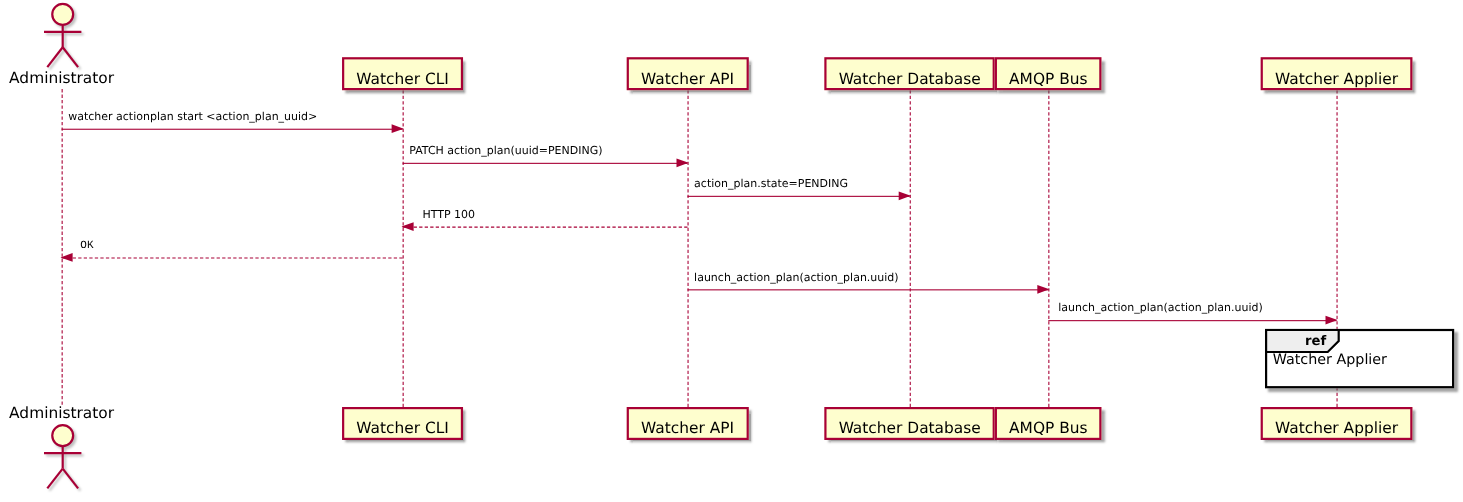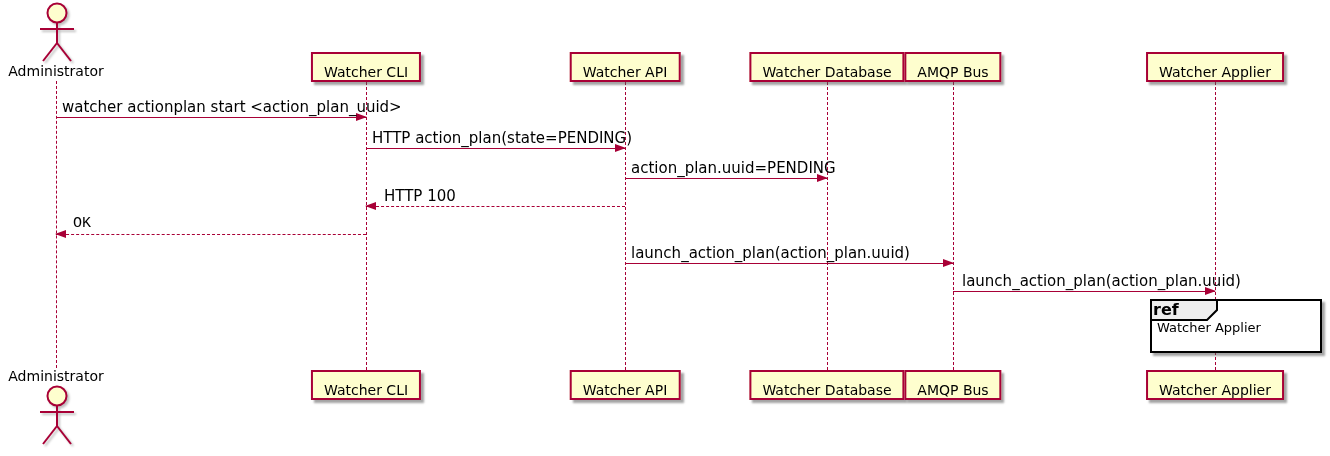--- a/index.html
+++ b/index.html
@@ -32,30 +32,30 @@
     right:-1px; top:-4px;
     border-width:4px 0 4px 11px;
     border-color:transparent transparent transparent #A80036;
   }
   .head.left {
     left:-1px; top:-4px;
     border-width:4px 11px 4px 0;
     border-color:transparent #A80036 transparent transparent;
   }
   .msg .lbl {
-    position:absolute; bottom:3px; font-size:15px; white-space:nowrap; line-height:14px;
+    position:absolute; bottom:3px; font-size:10px; white-space:nowrap; line-height:14px;
   }
   .ref-box {
     position:absolute; background:#ffffff; border:2px solid #000000;
     box-shadow:3px 3px 2px rgba(90,90,90,0.55);
   }
   .ref-head-svg { position:absolute; top:-2px; left:-2px; }
   .ref-keyword {
-    position:absolute; top:1px; left:1px; width:56px; 
-    font-size:16px; font-weight:bold; line-height:16px;
+    position:absolute; top:1px; left:16px; width:56px; text-align:center;
+    font-size:12px; font-weight:bold; line-height:16px;
   }
   .ref-body {
     position:absolute; top:19px; left:5px; right:2px;
     font-size:13px; line-height:15.5px; white-space:nowrap;
   }
 </style>
 </head>
 <body>
 
 <div class="stage">
@@ -94,27 +94,27 @@
 
   <div class="msg" style="left:56px; top:117px; width:310px;">
     <div class="line solid"></div>
     <div class="head right"></div>
     <div class="lbl" style="left:6px;">watcher actionplan start &lt;action_plan_uuid&gt;</div>
   </div>
 
   <div class="msg" style="left:366px; top:148px; width:259px;">
     <div class="line solid"></div>
     <div class="head right"></div>
-    <div class="lbl" style="left:6px;">HTTP action_plan(state=PENDING)</div>
+    <div class="lbl" style="left:6px;">PATCH action_plan(uuid=PENDING)</div>
   </div>
 
   <div class="msg" style="left:625px; top:178px; width:202px;">
     <div class="line solid"></div>
     <div class="head right"></div>
-    <div class="lbl" style="left:6px;">action_plan.uuid=PENDING</div>
+    <div class="lbl" style="left:6px;">action_plan.state=PENDING</div>
   </div>
 
   <div class="msg" style="left:366px; top:206px; width:259px;">
     <div class="line dashed"></div>
     <div class="head left"></div>
     <div class="lbl" style="left:18px;">HTTP 100</div>
   </div>
 
   <div class="msg" style="left:56px; top:234px; width:310px;">
     <div class="line dashed"></div>

